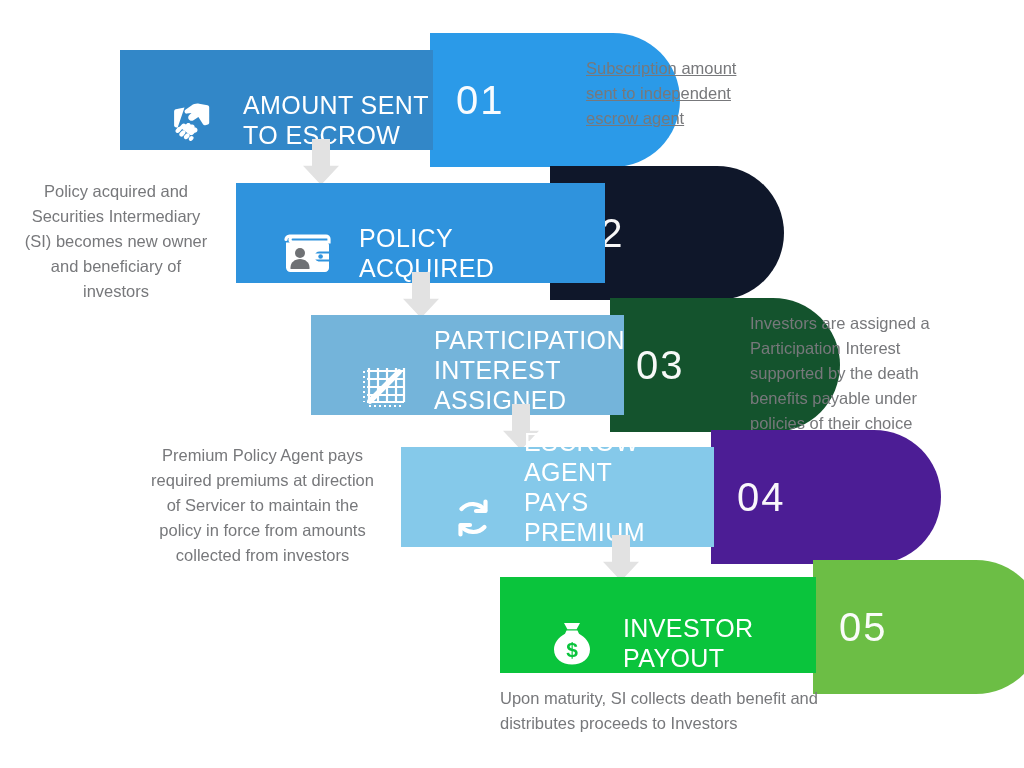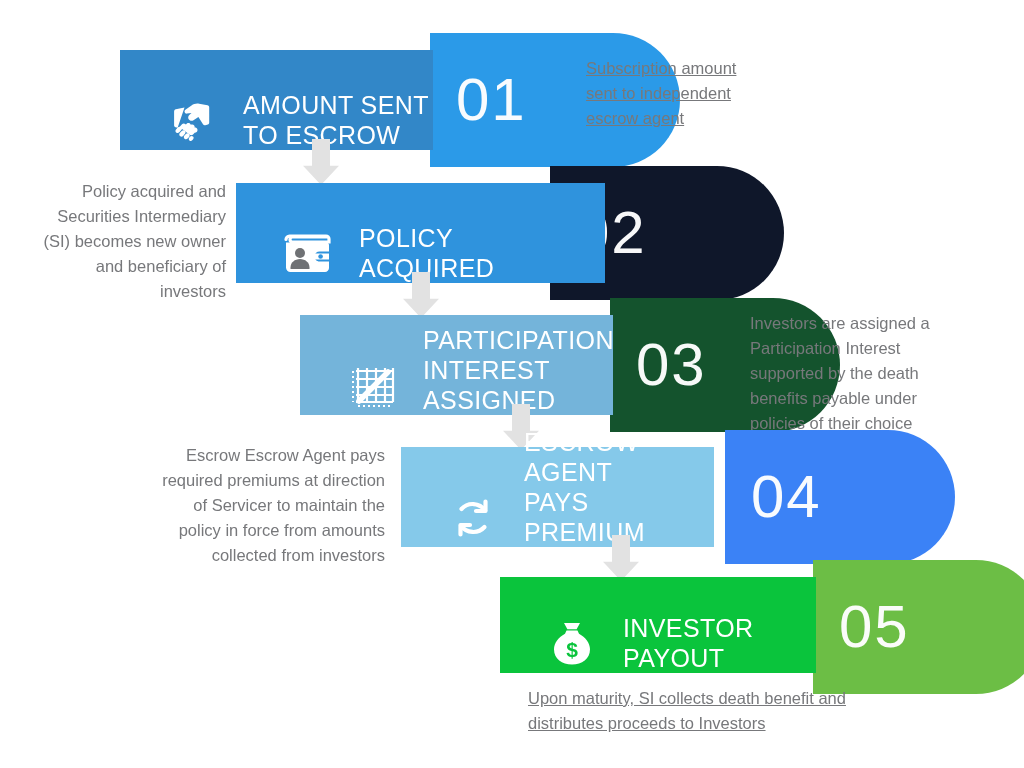--- a/index.html
+++ b/index.html
@@ -41,21 +41,21 @@
     left: 0;
     top: 0;
     height: 100px;
     display: flex;
     align-items: flex-end;
     box-sizing: border-box;
     padding-left: 43px;
   }
   .num {
     color: #ffffff;
-    font-size: 60px;
+    font-size: 40px;
     font-weight: 300;
     letter-spacing: 2px;
     line-height: 1;
     opacity: .97;
   }
   .icon-wrap {
     width: 58px;
     height: 58px;
     flex: 0 0 58px;
     display: flex;
@@ -75,21 +75,21 @@
 
   
   .desc {
     position: absolute;
     color: #77787b;
     font-size: 16.5px;
     line-height: 1.52;
     white-space: pre-line;
   }
   .desc.right { text-align: left; }
-  .desc.left  { text-align: right; }
+  .desc.left  { text-align: center; }
 
   
   .arrow {
     position: absolute;
     width: 36px;
     height: 46px;
     background: #e2e2e2;
     clip-path: polygon(25% 0%, 75% 0%, 75% 58%, 100% 58%, 50% 100%, 0% 58%, 25% 58%);
   }
 </style>
@@ -148,21 +148,21 @@
 (SI) becomes new owner
 and beneficiary of
 investors</div>
 
   <div class="arrow" style="left:403px; top:272px;"></div>
 
   <div class="step" style="left:300px; top:315px; width:440px;">
     <div class="cap" style="left:310px; width:230px; background:#14532d;">
       <span class="num">03</span>
     </div>
-    <div class="bar" style="width:313px; background:#74b4da;">
+    <div class="bar" style="width:313px; background:#74b4da;margin-left:11px;">
       <span class="icon-wrap">
         <svg width="48" height="48" viewBox="0 0 48 48">
           <g stroke="#ffffff" stroke-width="2.2" fill="none">
             <path d="M10 6v34M19 6v34M28 6v34M37 6v34M45 6v34"></path>
             <path d="M8 9h37M8 17h37M8 25h37M8 33h37M8 40h37"></path>
           </g>
           <g stroke="#ffffff" stroke-width="2" fill="none" stroke-dasharray="2 3">
             <path d="M5 9v31"></path>
             <path d="M10 44h35"></path>
           </g>
@@ -176,37 +176,37 @@
   </div>
   <div class="desc right" style="left:750px; top:299px; width:240px;margin-top:12px;">Investors are assigned a
 Participation Interest
 supported by the death
 benefits payable under
 policies of their choice</div>
 
   <div class="arrow" style="left:503px; top:404px;"></div>
 
   <div class="step" style="left:401px; top:447px; width:440px;">
-    <div class="cap" style="left:324px; width:230px; background:#3b82f6;">
+    <div class="cap" style="left:310px; width:230px; background:#4c1d95;">
       <span class="num">04</span>
     </div>
     <div class="bar" style="width:313px; background:#85c9ea;">
       <span class="icon-wrap">
         <svg width="46" height="46" viewBox="0 0 46 46" fill="none" stroke="#ffffff" stroke-width="4.2" stroke-linecap="round">
           <path d="M35 15.5A15 15 0 0 0 11.5 14"></path>
           <path d="M11 30.5A15 15 0 0 0 34.5 32"></path>
           <path d="M35.5 6.5v9.5h-9.5" stroke-linejoin="round"></path>
           <path d="M10.5 39.5V30h9.5" stroke-linejoin="round"></path>
         </svg>
       </span>
       <span class="title">ESCROW AGENT
 PAYS PREMIUM</span>
     </div>
   </div>
-  <div class="desc left" style="left:140px; top:443px; width:245px;">Escrow Escrow Agent pays
+  <div class="desc left" style="left:140px; top:443px; width:245px;">Premium Policy Agent pays
 required premiums at direction
 of Servicer to maintain the
 policy in force from amounts
 collected from investors</div>
 
   <div class="arrow" style="left:603px; top:535px;"></div>
 
   <div class="step" style="left:500px; top:577px; width:443px;">
     <div class="cap" style="left:313px; width:230px; background:#6cbe45;">
       <span class="num">05</span>
@@ -216,16 +216,16 @@
         <svg width="46" height="48" viewBox="0 0 46 48" fill="#ffffff">
           <path d="M15 3h16l-3.4 6.2h-9.2z"></path>
           <path d="M17.5 10.5h11l1.5 3.2c6.5 3.4 11 9.4 11 15.6 0 9.6-8 15.2-18 15.2S5 38.9 5 29.3c0-6.2 4.5-12.2 11-15.6l1.5-3.2z"></path>
           <text x="23" y="37" font-family="Liberation Sans, sans-serif" font-size="21" font-weight="bold" fill="#0ac43c" text-anchor="middle">$</text>
         </svg>
       </span>
       <span class="title">INVESTOR
 PAYOUT</span>
     </div>
   </div>
-  <div class="desc right" style="left:528px; top:686px; width:420px;text-decoration:underline;">Upon maturity, SI collects death benefit and
+  <div class="desc right" style="left:500px; top:686px; width:420px;">Upon maturity, SI collects death benefit and
 distributes proceeds to Investors</div>
 
 </div>
 
 </body></html>

